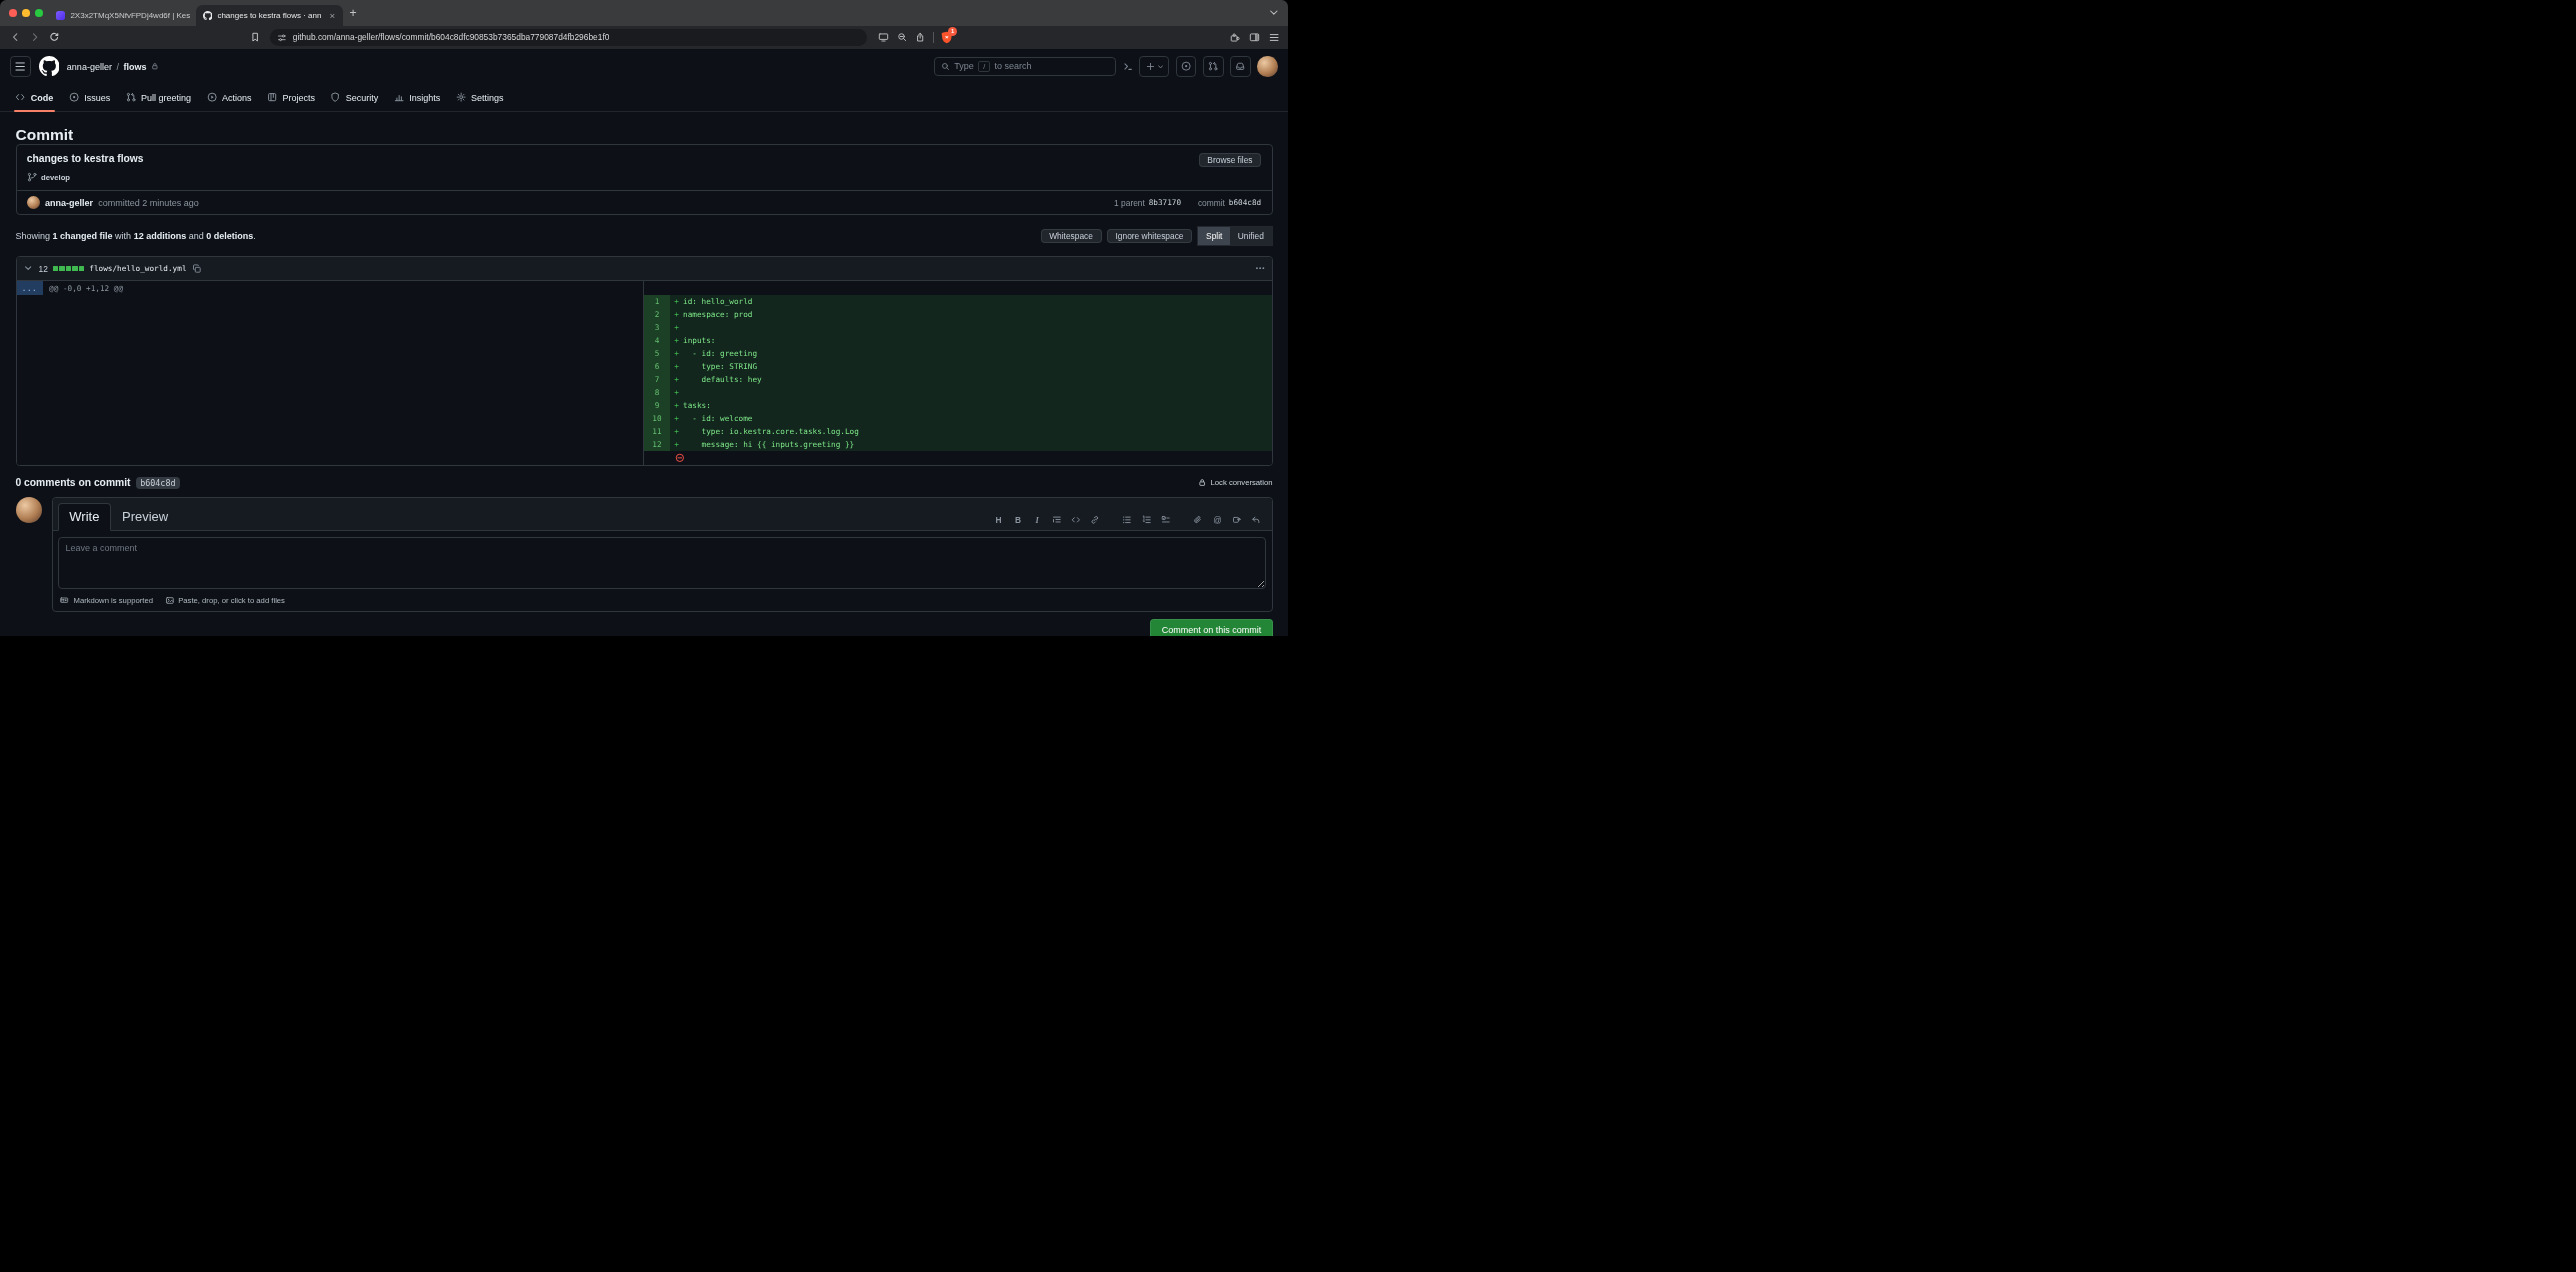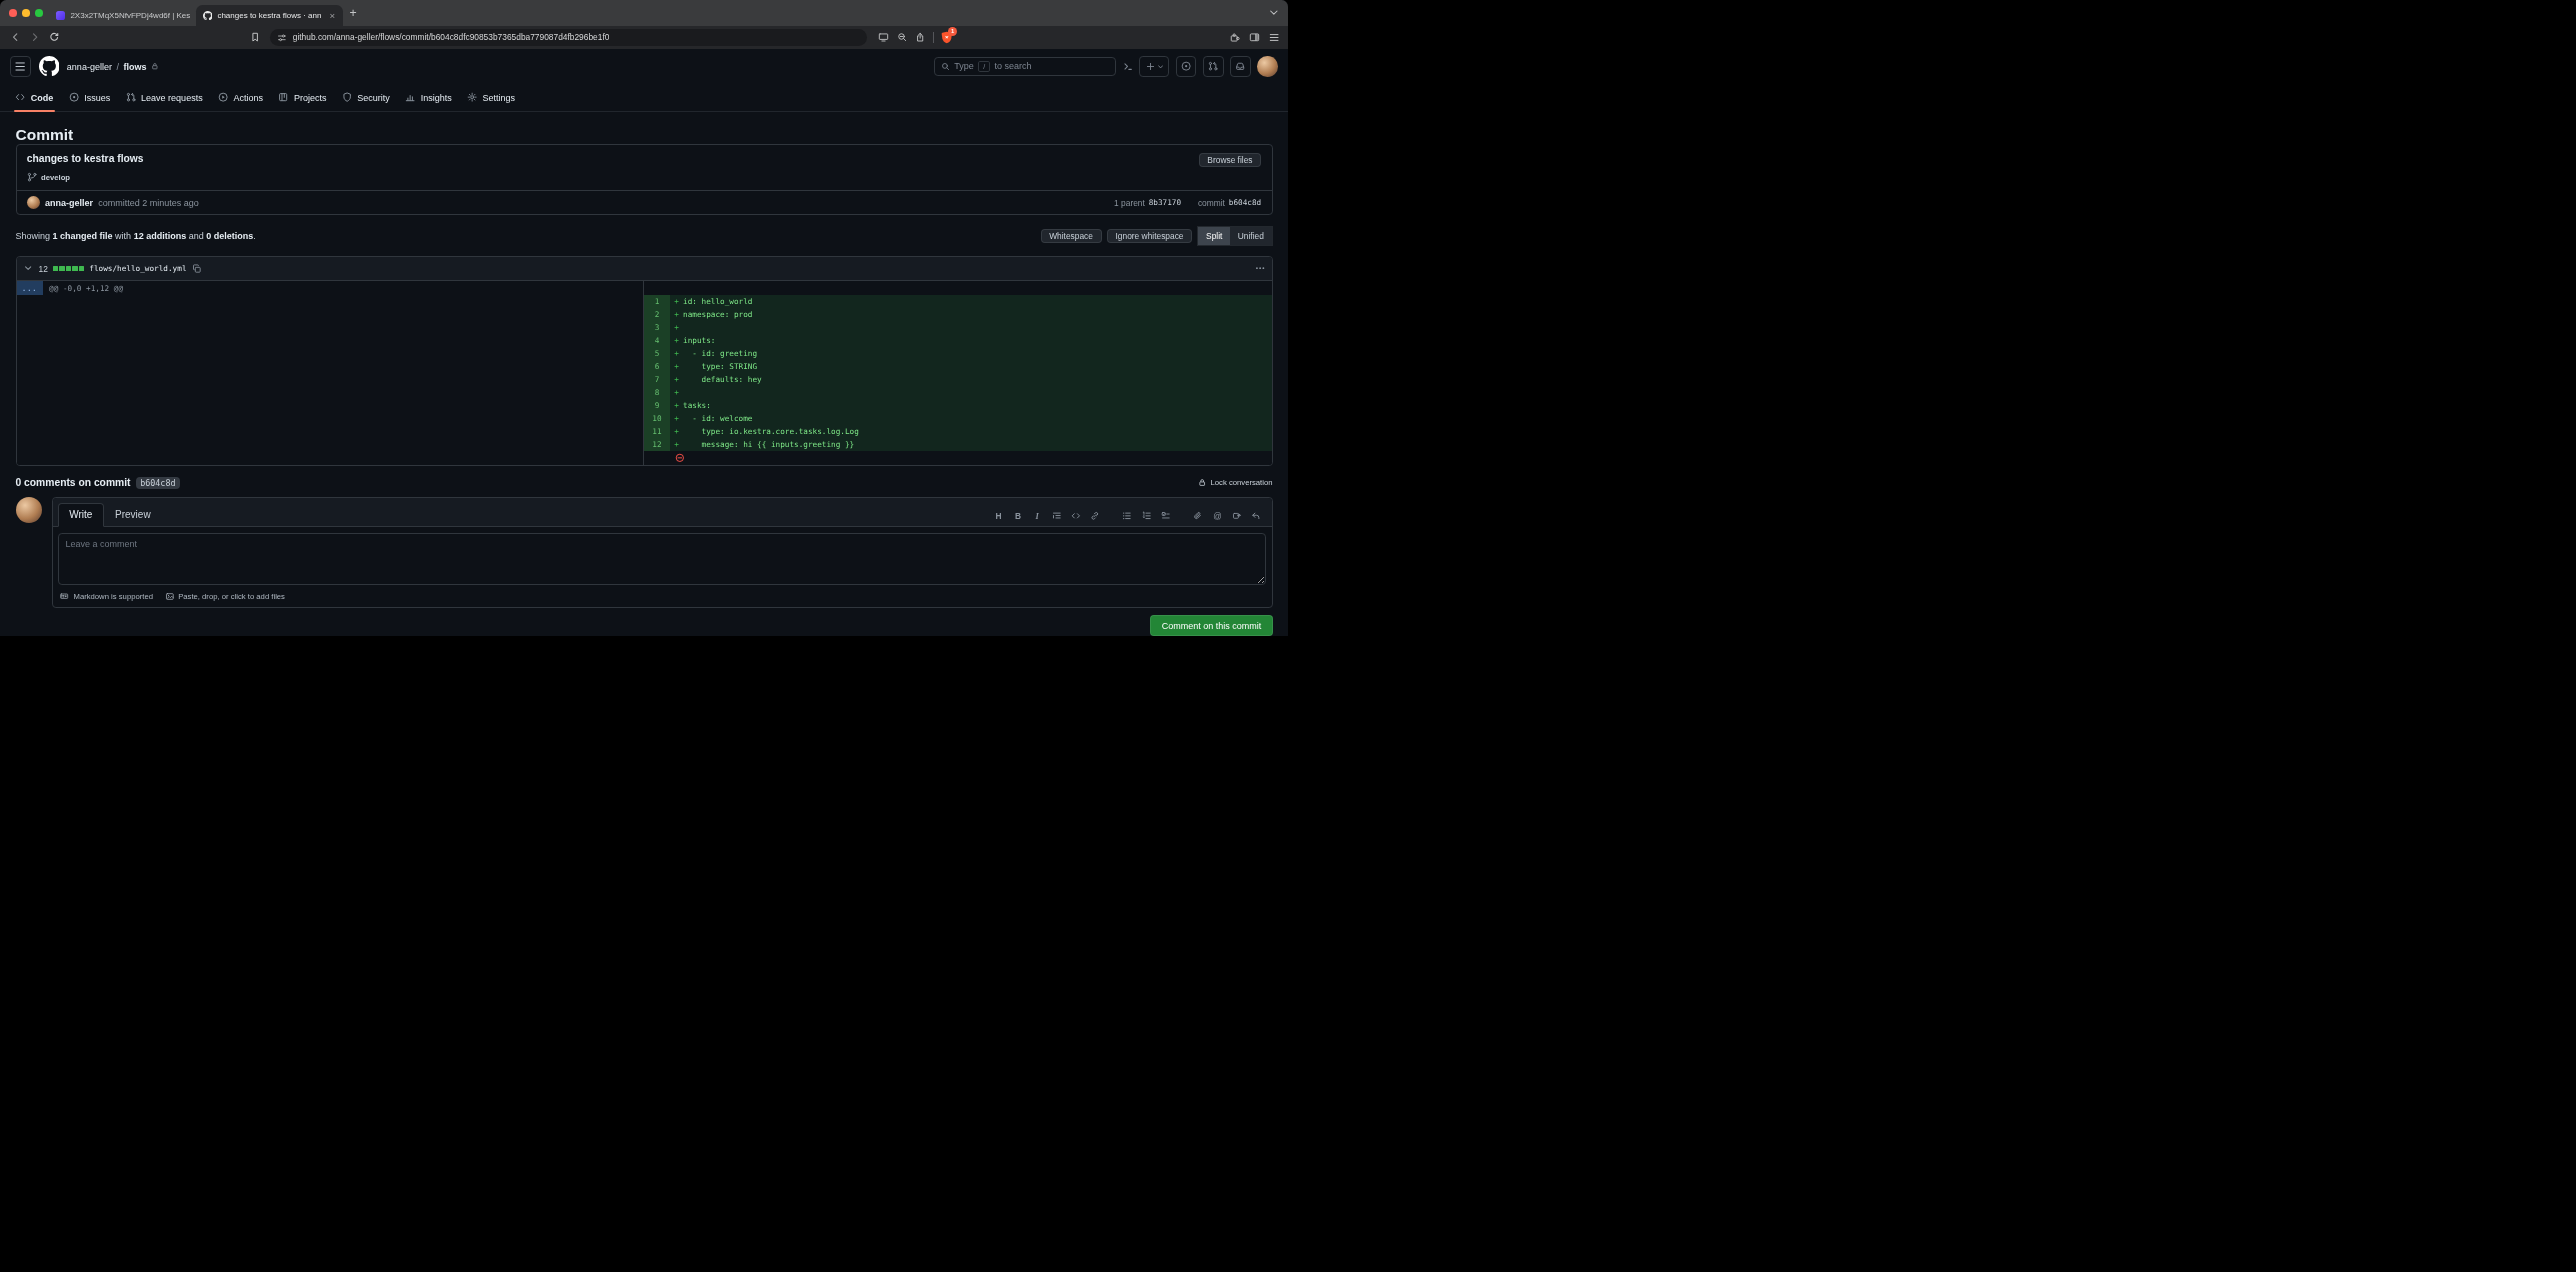--- a/index.html
+++ b/index.html
@@ -101,21 +101,21 @@
 
   .comments-head { margin-top:10.3px; display:flex; align-items:center; justify-content:space-between; }
   .comments-title { font-size:10.3px; font-weight:600; color:#e6edf3; display:flex; align-items:center; gap:5.2px; }
   .sha-chip { font-family:"DejaVu Sans Mono", monospace; font-size:8.4px; font-weight:400; color:#c9d1d9; background:#343a42; border-radius:3.9px; padding:1.3px 4.5px; }
   .lock-conv { display:flex; align-items:center; gap:3.9px; color:#c9d1d9; font-size:7.7px; font-weight:500;justify-content:space-between; }
 
   .composer { margin-top:7.7px; display:flex; gap:10.3px; }
   .composer-col { flex:1; display:flex; flex-direction:column; }
   .comment-box { border:0.6px solid #30363d; border-radius:3.9px; background:#0d1117; }
   .cbox-head { background:#161b22; border-bottom:0.6px solid #30363d; border-radius:3.9px 3.9px 0 0; display:flex; align-items:flex-end; padding:5.2px 5.2px 0 5.2px; }
-  .ctab { padding:5.2px 10.3px 5.8px; font-size:10px; color:#e6edf3; border:0.6px solid transparent; border-radius:3.9px 3.9px 0 0; margin-bottom:-0.6px; }
+  .ctab { padding:5.2px 10.3px 5.8px; font-size:13px; color:#e6edf3; border:0.6px solid transparent; border-radius:3.9px 3.9px 0 0; margin-bottom:-0.6px; }
   .ctab.on { background:#0d1117; border-color:#30363d; border-bottom-color:#0d1117; }
   .ctab.off { color:#c9d1d9; }
   .ctoolbar { margin-left:auto; display:flex; align-items:center; gap:9px; padding:0 5.2px 5.2px 0; color:#8b949e; }
   .tool { display:flex; align-items:center; justify-content:center; width:10.3px; height:10.3px; font-size:8.4px; }
   .tool.txt-b { font-weight:700; }
   .tool.txt-i { font-style:italic; font-family:"Liberation Serif", serif; font-weight:700; }
   .tgap { width:3.9px; }
   .ta-wrap { padding:5.2px; }
   textarea.comment-input { width:100%; height:52px; background:#0d1117; border:0.6px solid #30363d; border-radius:3.9px; color:#e6edf3; font-size:9px; font-family:"Liberation Sans", sans-serif; padding:5.2px 6.5px; resize:vertical; }
   textarea.comment-input::placeholder { color:#6e7681; }
@@ -360,21 +360,21 @@
     <span class="nav-item">
       <svg width="10.3" height="10.3" viewBox="0 0 16 16">
           <g stroke="#8b949e" stroke-width="1.5" fill="none" stroke-linecap="round" stroke-linejoin="round">
             <circle cx="3.8" cy="3.8" r="1.7"></circle>
             <circle cx="3.8" cy="12.2" r="1.7"></circle>
             <circle cx="12.2" cy="12.2" r="1.7"></circle>
             <path d="M3.8 5.6v4.9M8.7 3.8h1.5a2 2 0 0 1 2 2v4.7"></path>
             <path d="M10.3 2.1 8.6 3.8l1.7 1.7"></path>
           </g>
         </svg>
-      <span class="nav-label">Leave requests</span>
+      <span class="nav-label">Pull greeting</span>
     </span>
     <span class="nav-item">
       <svg width="10.3" height="10.3" viewBox="0 0 16 16">
           <circle cx="8" cy="8" r="6.2" fill="none" stroke="#8b949e" stroke-width="1.5"></circle>
           <path d="M6.6 5.6 10.4 8 6.6 10.4z" fill="#8b949e"></path>
         </svg>
       <span class="nav-label">Actions</span>
     </span>
     <span class="nav-item">
       <svg width="10.3" height="10.3" viewBox="0 0 16 16">

